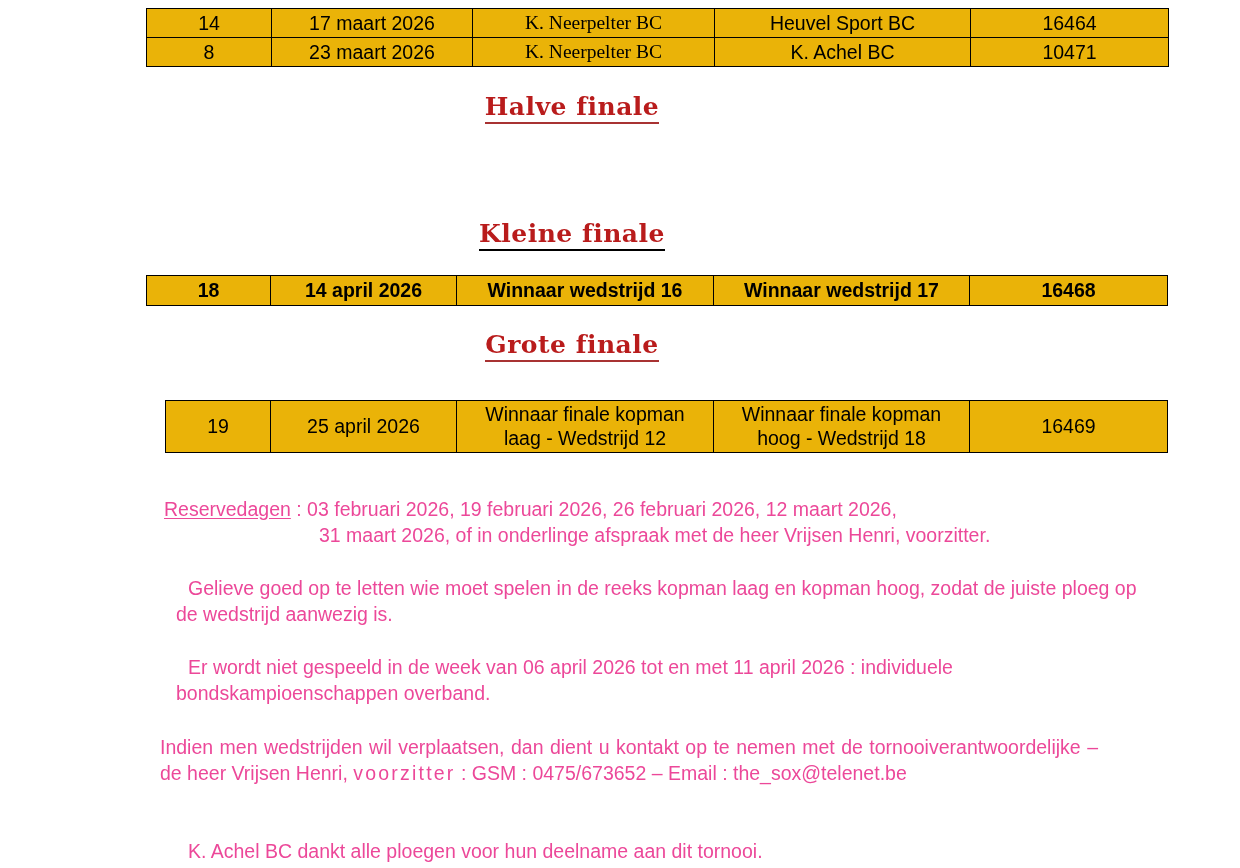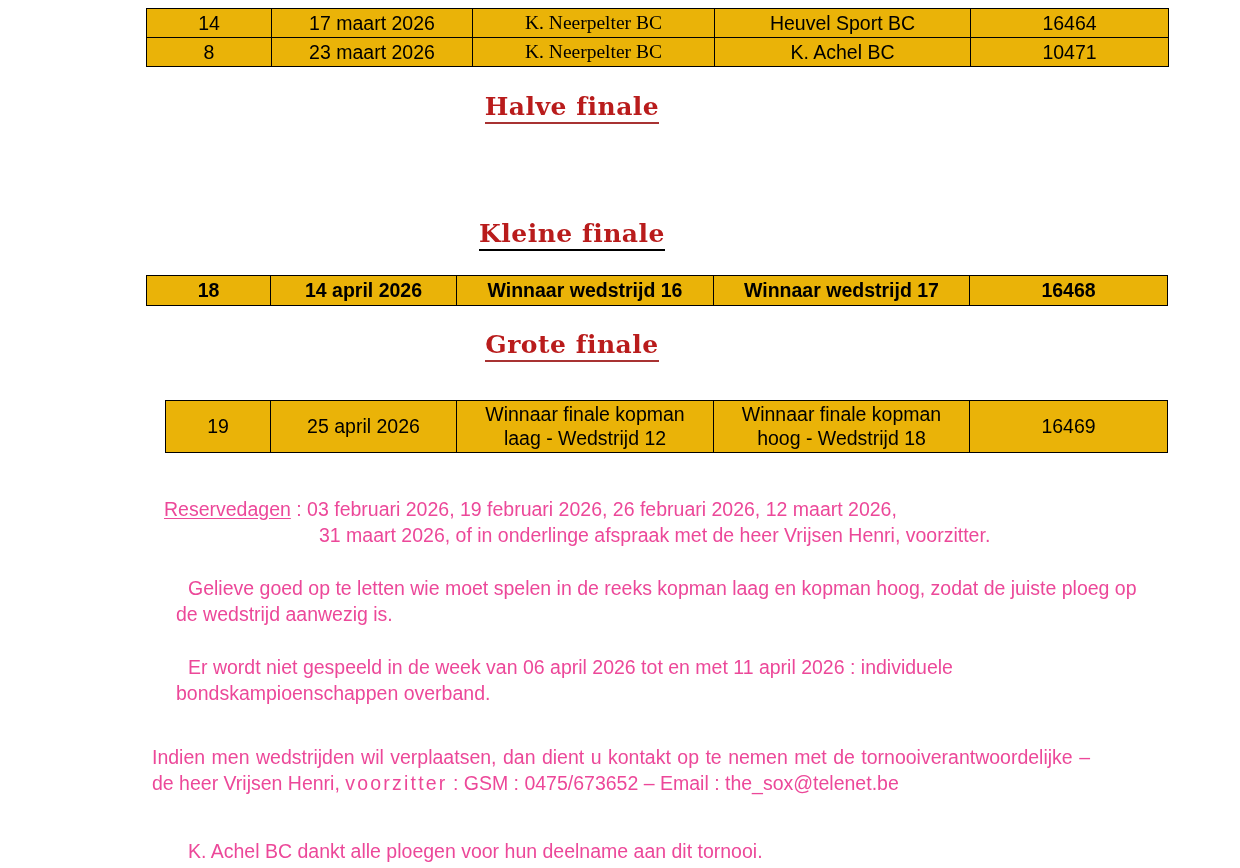--- a/index.html
+++ b/index.html
@@ -150,26 +150,25 @@
     left: 152px;
     text-align: left;
     margin-left: 24px;
   }
   .para .indent { padding-left: 12px; }
 
   .p-gelieve { top: 575px; }
   .p-erwordt { top: 654px; }
 
   .p-indien {
-    left: 152px;
+    left: 160px;
     top: 734px;
     width: 938px;
     text-align: justify;
     text-justify: inter-word;
-    margin-top: 10px;
   }
   .spaced { letter-spacing: 2.2px; }
 
   .p-dankt { top: 838px; }
 </style>
 </head>
 <body>
 
 <div class="page">
 

